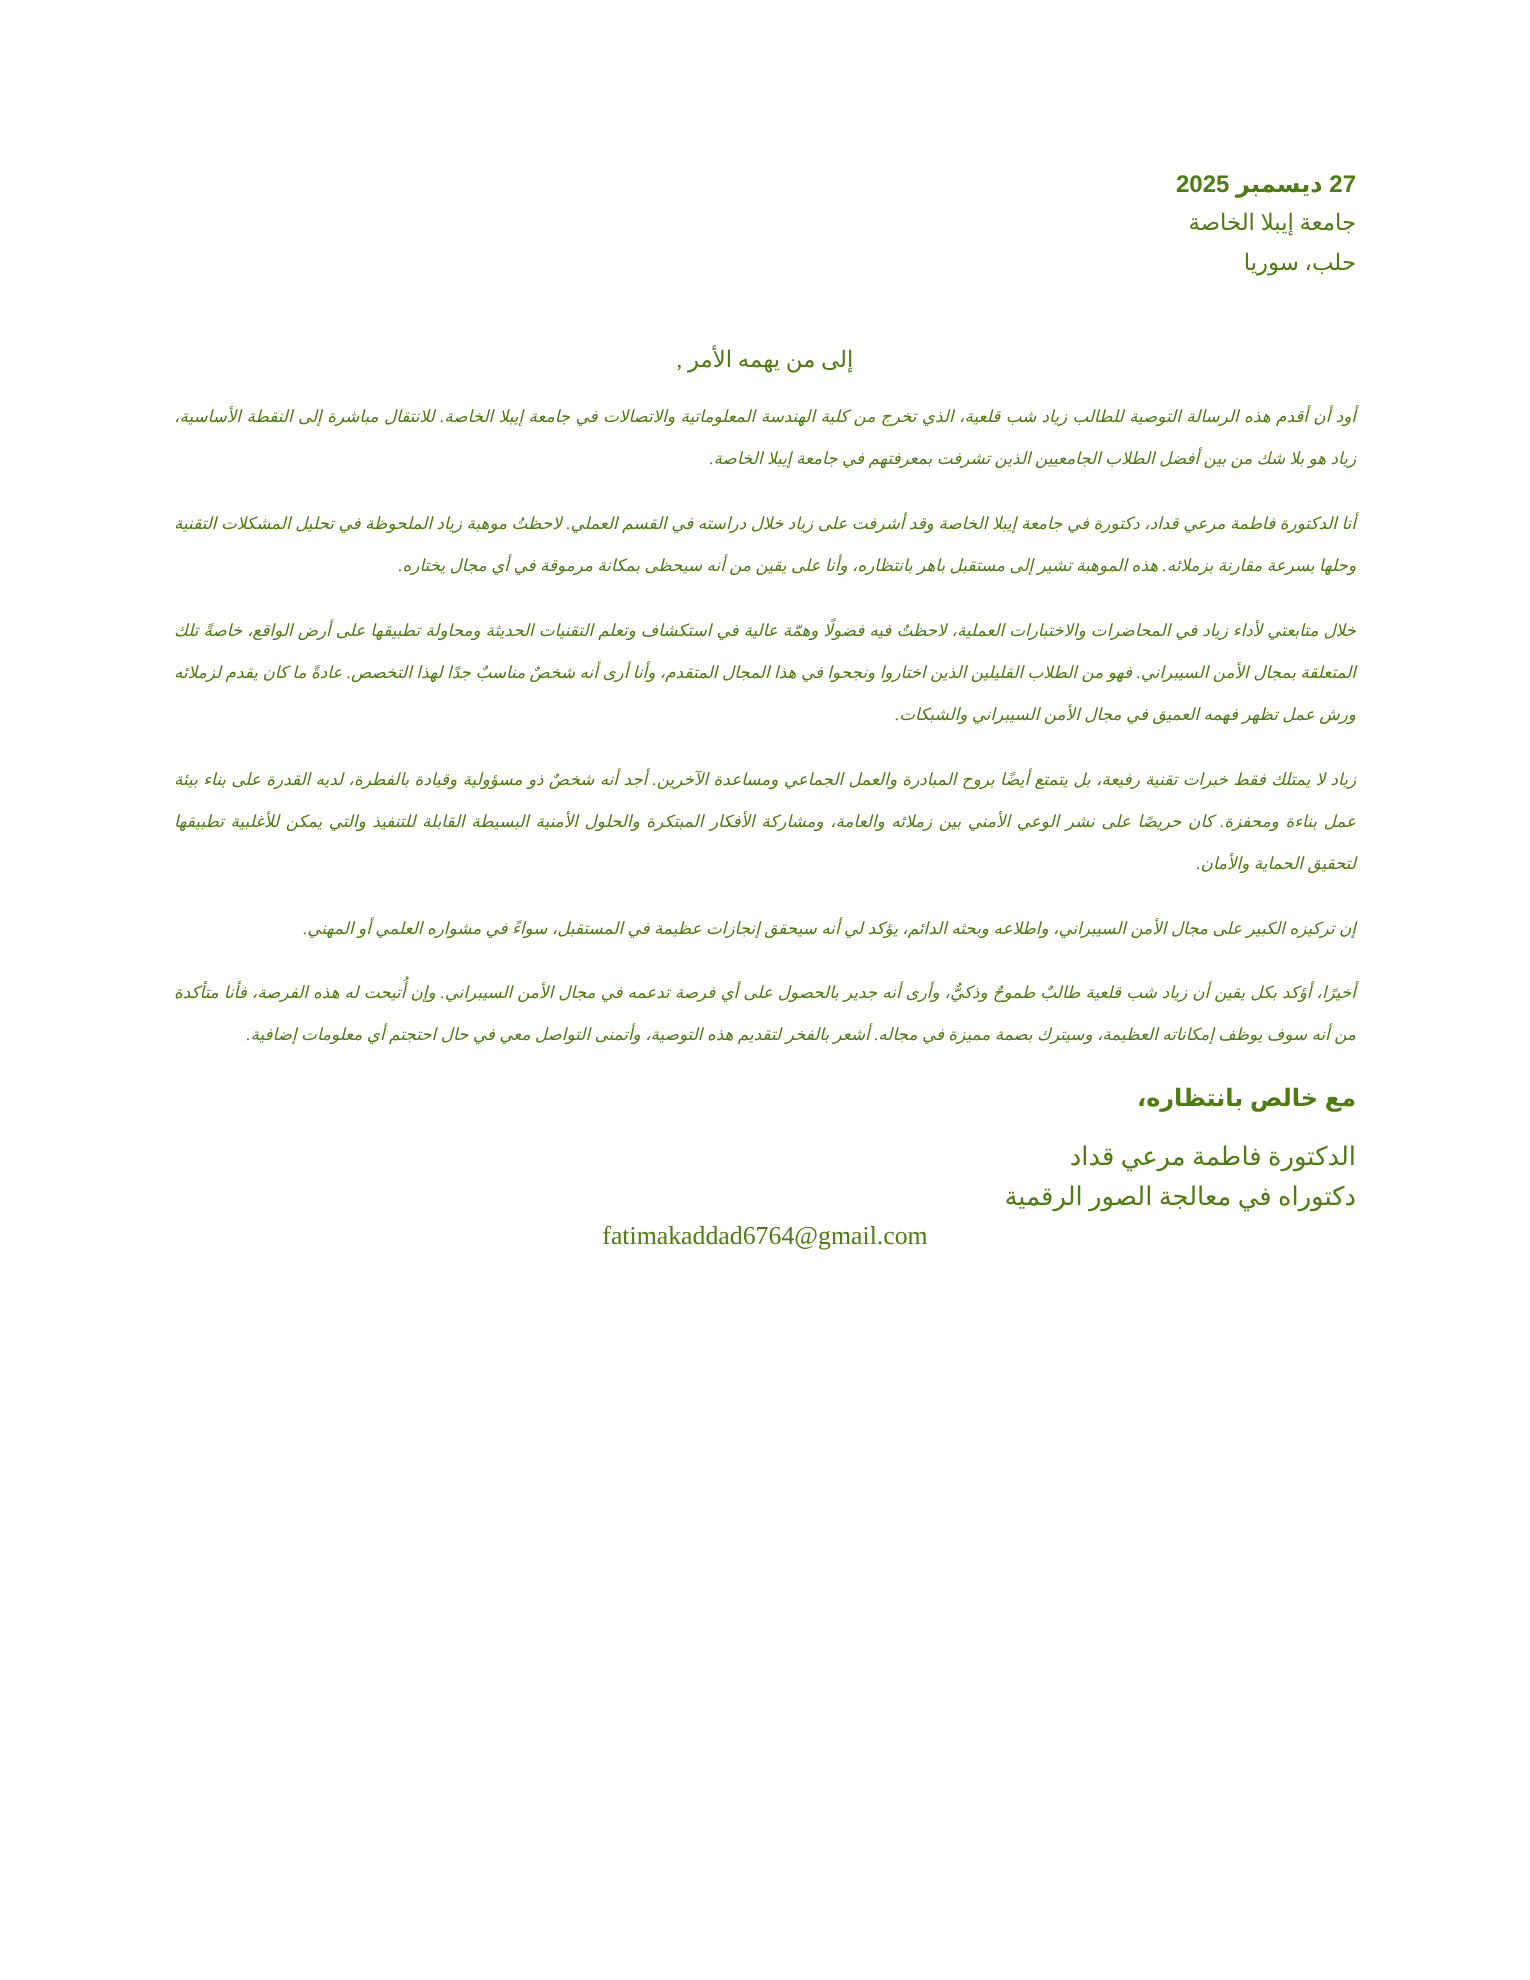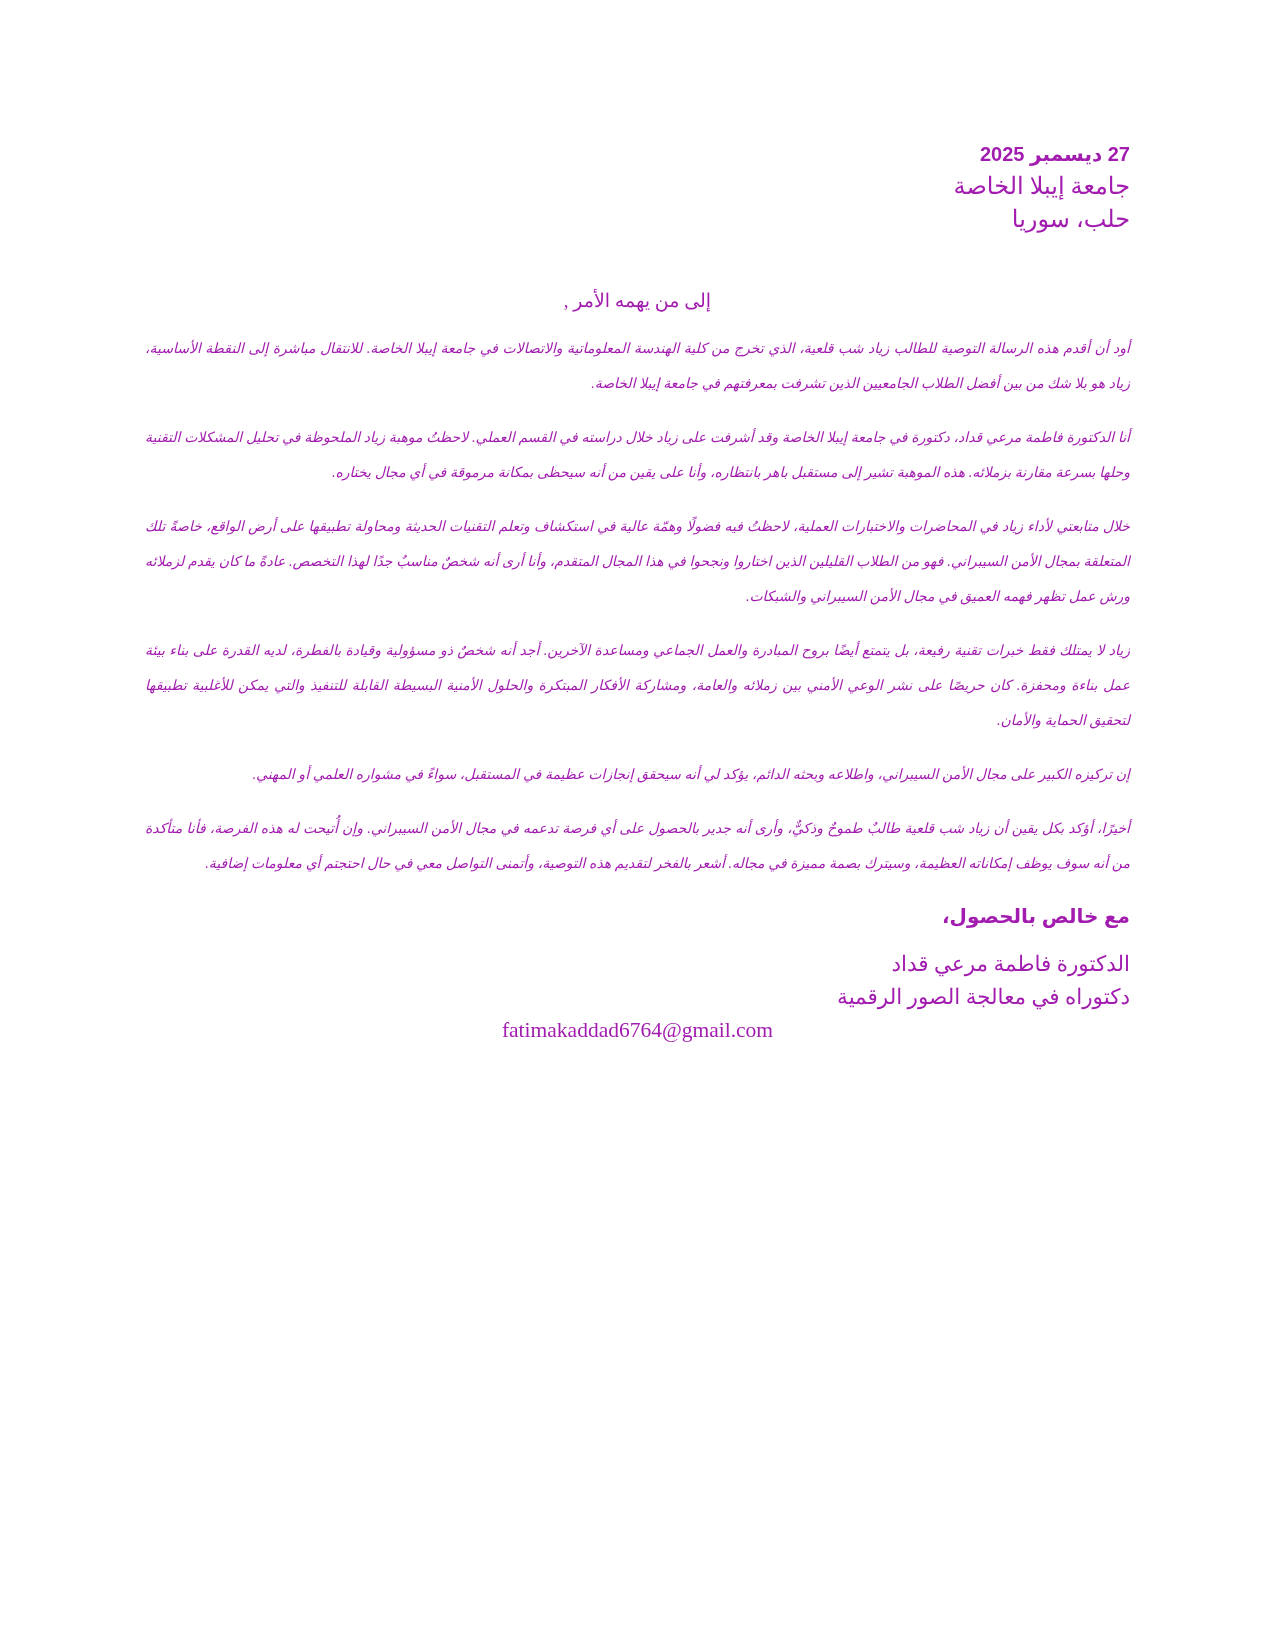--- a/index.html
+++ b/index.html
@@ -9,37 +9,37 @@
   }
   .page {
     width: 1275px;
     height: 1650px;
     background: #ffffff;
     position: relative;
     box-sizing: border-box;
     padding: 0;
     overflow: hidden;
     font-family: "Liberation Serif", "DejaVu Serif", serif;
-    color: #a21caf;
+    color: #4d7c0f;
   }
   .content {
     position: absolute;
     top: 138px;
     right: 145px;
     left: 145px;
     direction: rtl;
   }
 
   
   .letter-head {
     text-align: right;
     margin: 0;
   }
   .head-line {
-    font-size: 24px;
+    font-size: 19px;
     line-height: 33px;
     margin: 0;
     white-space: nowrap;
   }
   .head-line.date {
     font-family: "Liberation Sans", "DejaVu Sans", sans-serif;
     font-weight: bold;
     font-size: 20px;
     line-height: 32px;
     letter-spacing: 0.2px;
@@ -110,21 +110,21 @@
 
     <div class="body-block">
       <p class="para">أود أن أقدم هذه الرسالة التوصية للطالب زياد شب قلعية، الذي تخرج من كلية الهندسة المعلوماتية والاتصالات في جامعة إيبلا الخاصة. للانتقال مباشرة إلى النقطة الأساسية، زياد هو بلا شك من بين أفضل الطلاب الجامعيين الذين تشرفت بمعرفتهم في جامعة إيبلا الخاصة.</p>
       <p class="para">أنا الدكتورة فاطمة مرعي قداد، دكتورة في جامعة إيبلا الخاصة وقد أشرفت على زياد خلال دراسته في القسم العملي. لاحظتُ موهبة زياد الملحوظة في تحليل المشكلات التقنية وحلها بسرعة مقارنة بزملائه. هذه الموهبة تشير إلى مستقبل باهر بانتظاره، وأنا على يقين من أنه سيحظى بمكانة مرموقة في أي مجال يختاره.</p>
       <p class="para">خلال متابعتي لأداء زياد في المحاضرات والاختبارات العملية، لاحظتُ فيه فضولًا وهمّة عالية في استكشاف وتعلم التقنيات الحديثة ومحاولة تطبيقها على أرض الواقع، خاصةً تلك المتعلقة بمجال الأمن السيبراني. فهو من الطلاب القليلين الذين اختاروا ونجحوا في هذا المجال المتقدم، وأنا أرى أنه شخصٌ مناسبٌ جدًا لهذا التخصص. عادةً ما كان يقدم لزملائه ورش عمل تظهر فهمه العميق في مجال الأمن السيبراني والشبكات.</p>
       <p class="para">زياد لا يمتلك فقط خبرات تقنية رفيعة، بل يتمتع أيضًا بروح المبادرة والعمل الجماعي ومساعدة الآخرين. أجد أنه شخصٌ ذو مسؤولية وقيادة بالفطرة، لديه القدرة على بناء بيئة عمل بناءة ومحفزة. كان حريصًا على نشر الوعي الأمني بين زملائه والعامة، ومشاركة الأفكار المبتكرة والحلول الأمنية البسيطة القابلة للتنفيذ والتي يمكن للأغلبية تطبيقها لتحقيق الحماية والأمان.</p>
       <p class="para">إن تركيزه الكبير على مجال الأمن السيبراني، واطلاعه وبحثه الدائم، يؤكد لي أنه سيحقق إنجازات عظيمة في المستقبل، سواءً في مشواره العلمي أو المهني.</p>
       <p class="para">أخيرًا، أؤكد بكل يقين أن زياد شب قلعية طالبٌ طموحٌ وذكيٌّ، وأرى أنه جدير بالحصول على أي فرصة تدعمه في مجال الأمن السيبراني. وإن أُتيحت له هذه الفرصة، فأنا متأكدة من أنه سوف يوظف إمكاناته العظيمة، وسيترك بصمة مميزة في مجاله. أشعر بالفخر لتقديم هذه التوصية، وأتمنى التواصل معي في حال احتجتم أي معلومات إضافية.</p>
     </div>
 
-    <p class="closing">مع خالص بالحصول،</p>
+    <p class="closing">مع خالص بانتظاره،</p>
 
     <div class="signature">
       <p class="sig-line">الدكتورة فاطمة مرعي قداد</p>
       <p class="sig-line">دكتوراه في معالجة الصور الرقمية</p>
       <p class="sig-line latin">fatimakaddad6764@gmail.com</p>
     </div>
 
   </div>
 </div>
 

